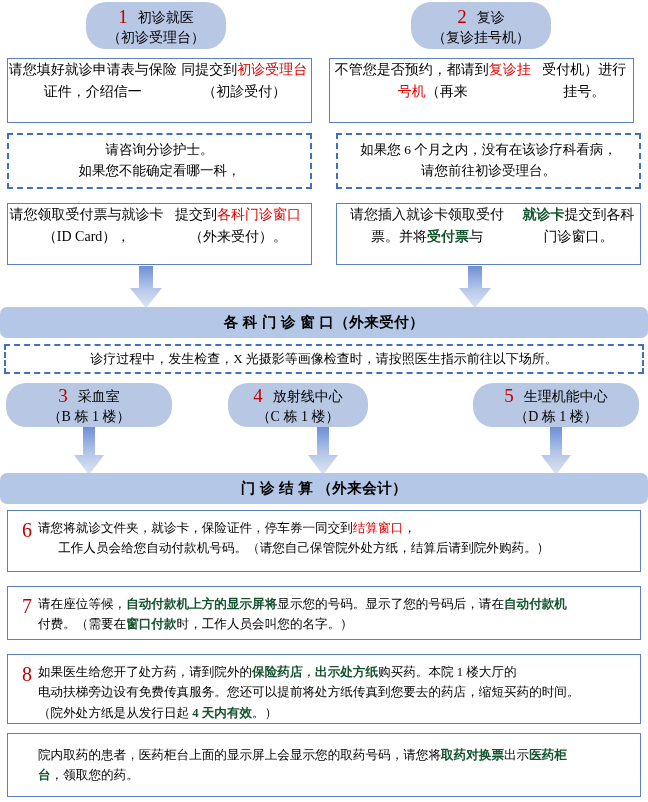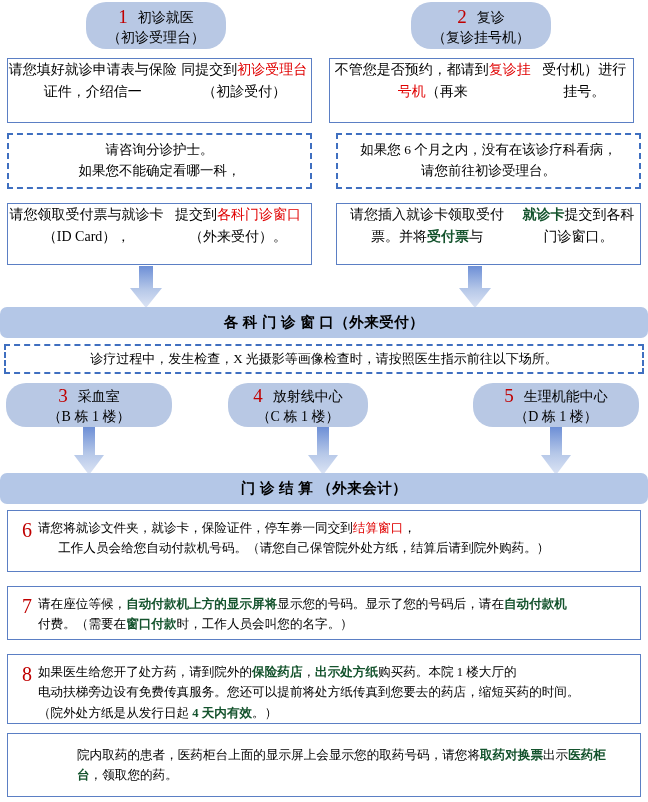--- a/index.html
+++ b/index.html
@@ -246,19 +246,19 @@
 
 <div class="para-box" style="left:7px; top:654px; width:634px; height:70px;">
   <div class="para-num">8</div>
   <div class="para-body">
     <span>如果医生给您开了处方药，请到院外的</span><span class="red-b">保险药店</span><span>，</span><span class="red-b">出示处方纸</span><span>购买药。本院 1 楼大厅的</span><br>
     <span>电动扶梯旁边设有免费传真服务。您还可以提前将处方纸传真到您要去的药店，缩短买药的时间。</span><br>
     <span>（院外处方纸是从发行日起 </span><span class="red-b">4 天内有效</span><span>。）</span>
   </div>
 </div>
 
-<div class="para-box" style="left:7px; top:733px; width:634px; height:64px; align-items:center;gap:39px;">
+<div class="para-box" style="left:7px; top:733px; width:634px; height:64px; align-items:center;">
   <div class="para-num"></div>
   <div class="para-body" style="padding-top:0; padding-bottom:0;">
     <span>院内取药的患者，医药柜台上面的显示屏上会显示您的取药号码，请您将</span><span class="red-b">取药对换票</span><span>出示</span><span class="red-b">医药柜</span><br>
     <span class="red-b">台</span><span>，领取您的药。</span>
   </div>
 </div>
 
 </body></html>

